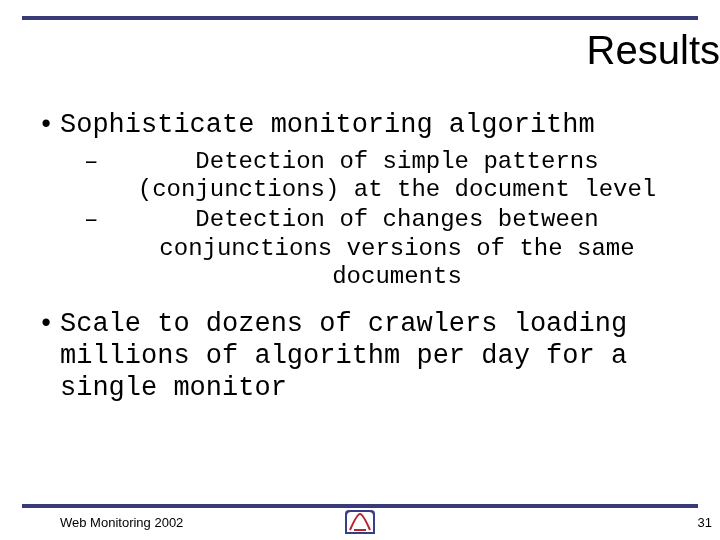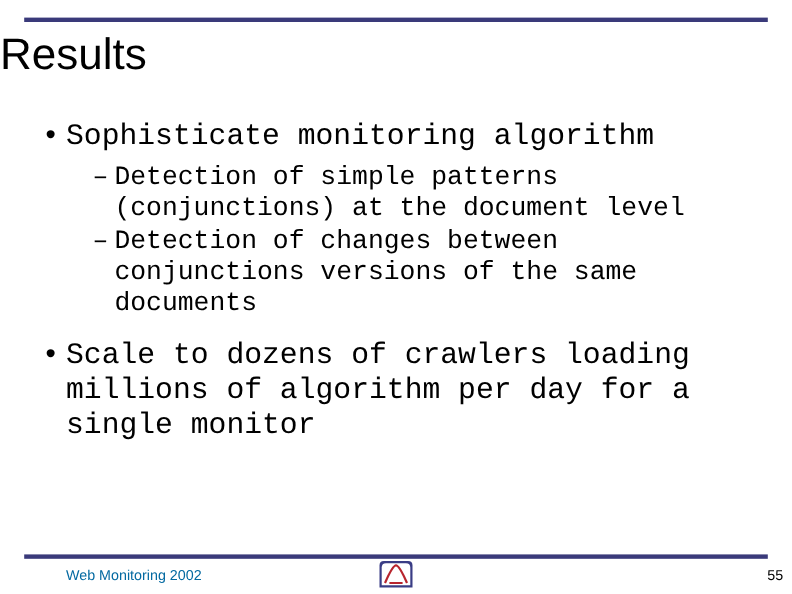--- a/index.html
+++ b/index.html
@@ -25,21 +25,21 @@
     left: 22px;
     right: 22px;
     height: 4px;
     background: #3a3a7a;
   }
   .title {
     position: absolute;
     top: 28px;
     left: 0;
     width: 720px;
-    text-align: left;
+    text-align: right;
     font-size: 40px;
     font-weight: 400;
   }
   .body {
     position: absolute;
     top: 110px;
     left: 38px;
     right: 30px;
     font-size: 27px;
     line-height: 1.18;
@@ -58,41 +58,42 @@
   }
   .sublist {
     margin: 2px 0 18px 0;
     padding-left: 46px;
     font-size: 24px;
   }
   .b2 {
     position: relative;
     padding-left: 20px;
     margin: 0 0 2px 0;
+    text-align: center;
   }
   .b2::before {
     content: "–";
     position: absolute;
     left: 0;
     top: 0;
   }
   .bottom-rule {
     position: absolute;
     bottom: 32px;
     left: 22px;
     right: 22px;
     height: 4px;
     background: #3a3a7a;
   }
   .footer-left {
     position: absolute;
     bottom: 10px;
     left: 60px;
     font-size: 13px;
-    color: #0369a1;
+    color: #000000;
   }
   .footer-right {
     position: absolute;
     bottom: 10px;
     right: 8px;
     font-size: 13px;
     color: #000;
   }
   .logo {
     position: absolute;
@@ -138,14 +139,14 @@
 
   <div class="logo">
     <svg viewBox="0 0 34 28">
       <path d="M2 26 L2 6 Q2 2 6 2 L28 2 Q32 2 32 6 L32 26 Z" fill="#3a3d85"></path>
       <path d="M4 24 L4 8 Q4 4 8 4 L26 4 Q30 4 30 8 L30 24 Z" fill="#ffffff"></path>
       <path d="M7 22 Q14 6 17 6 Q20 6 27 22" fill="none" stroke="#b8252e" stroke-width="2"></path>
       <path d="M11 22 L23 22" stroke="#b8252e" stroke-width="2"></path>
     </svg>
   </div>
 
-  <div class="footer-right">55</div>
+  <div class="footer-right">31</div>
 </div>
 
 </body></html>

